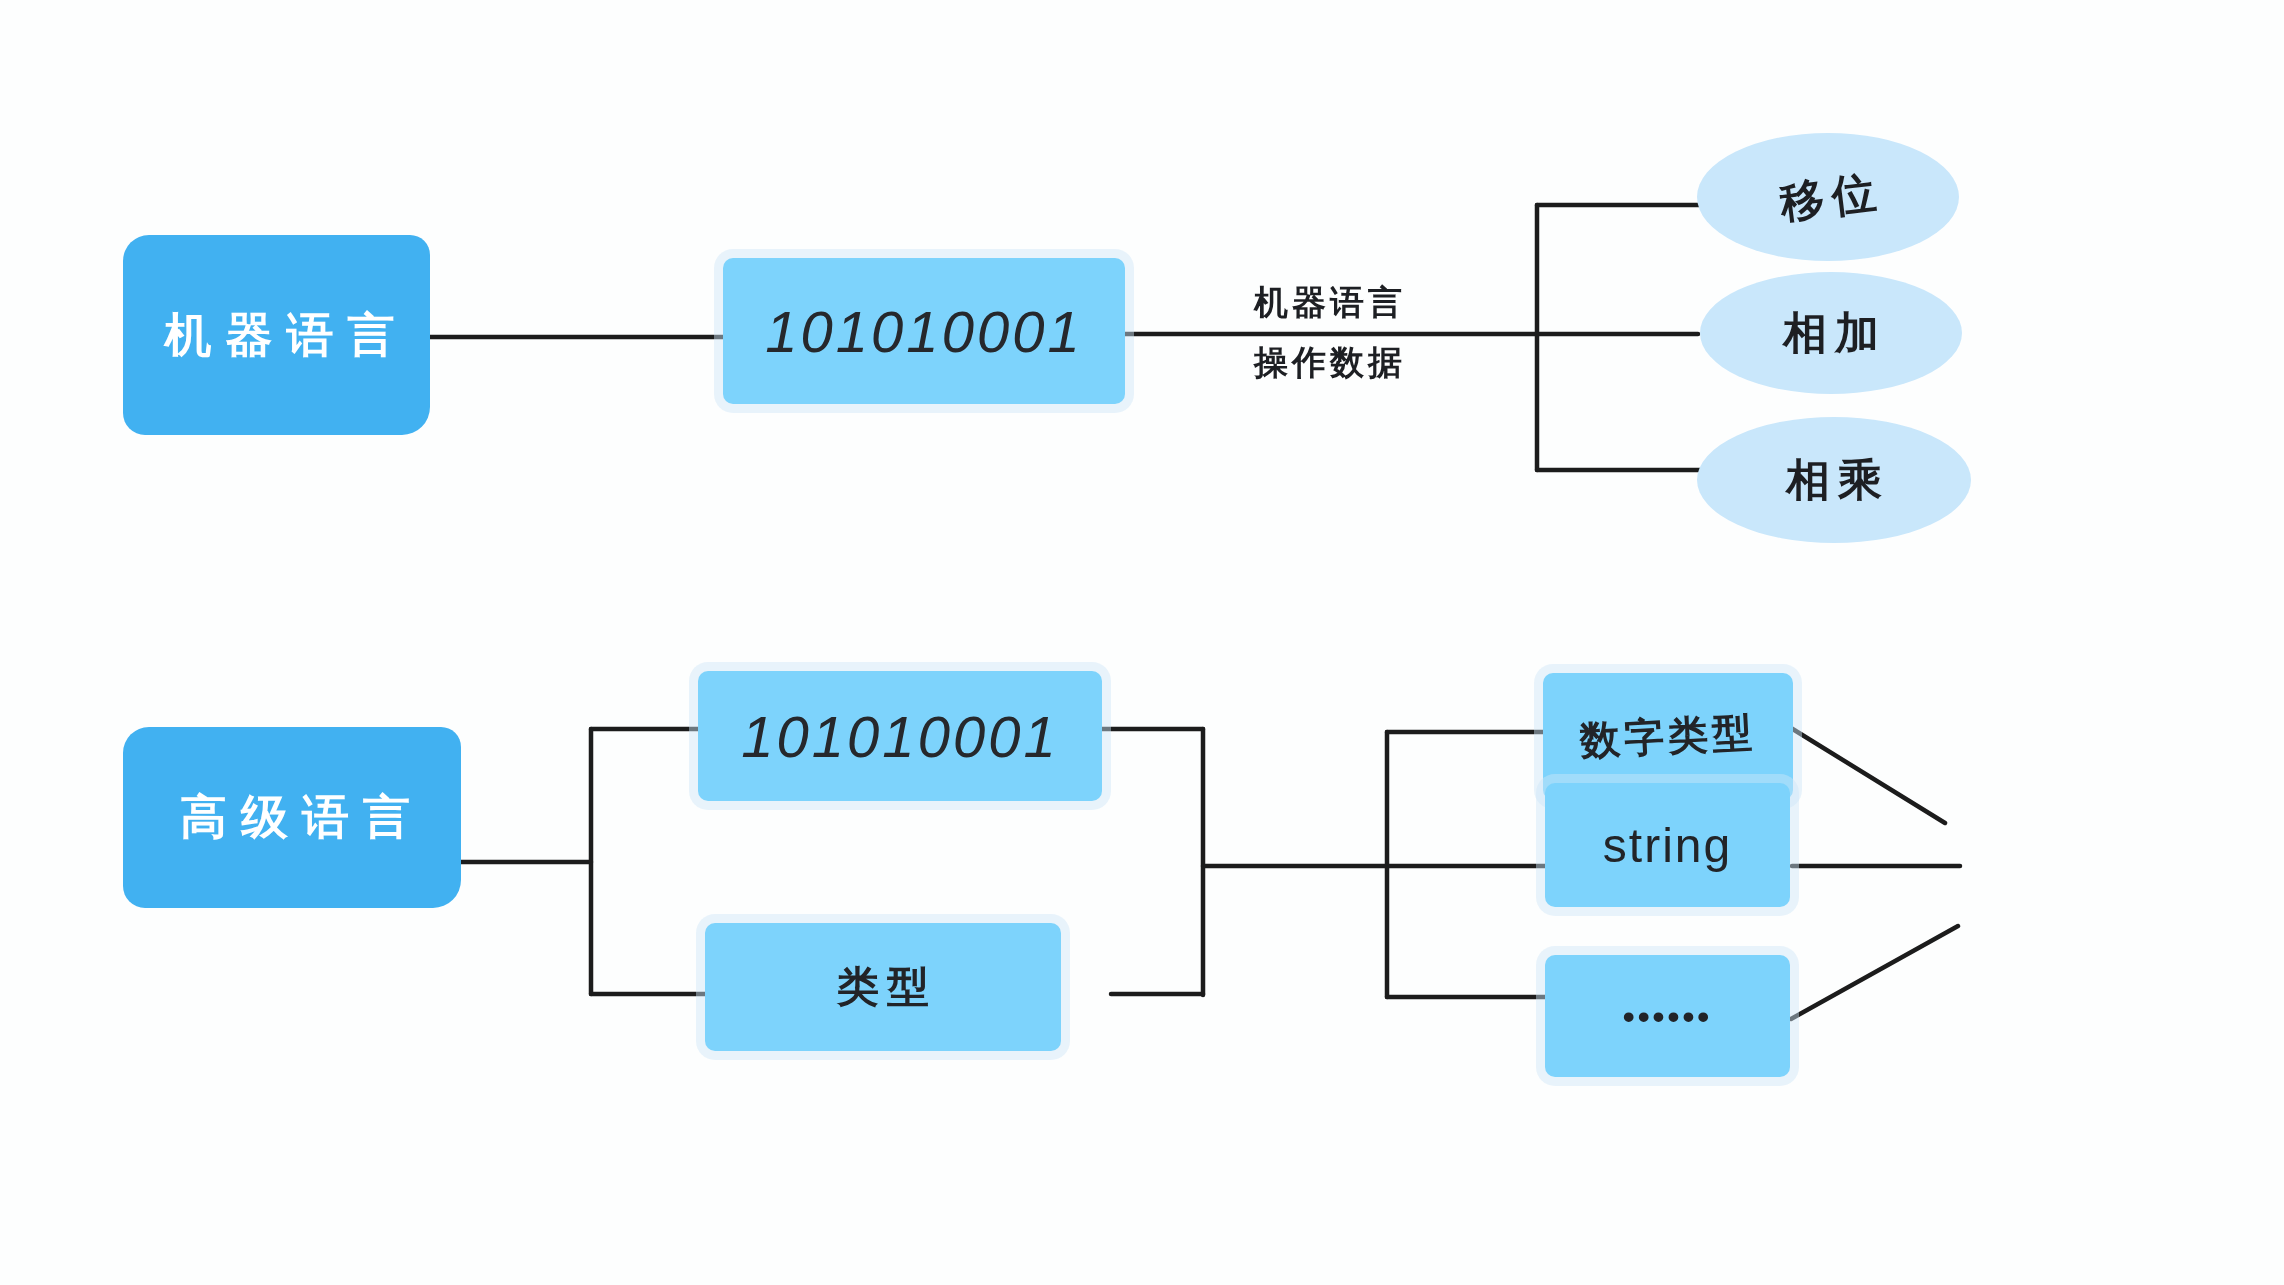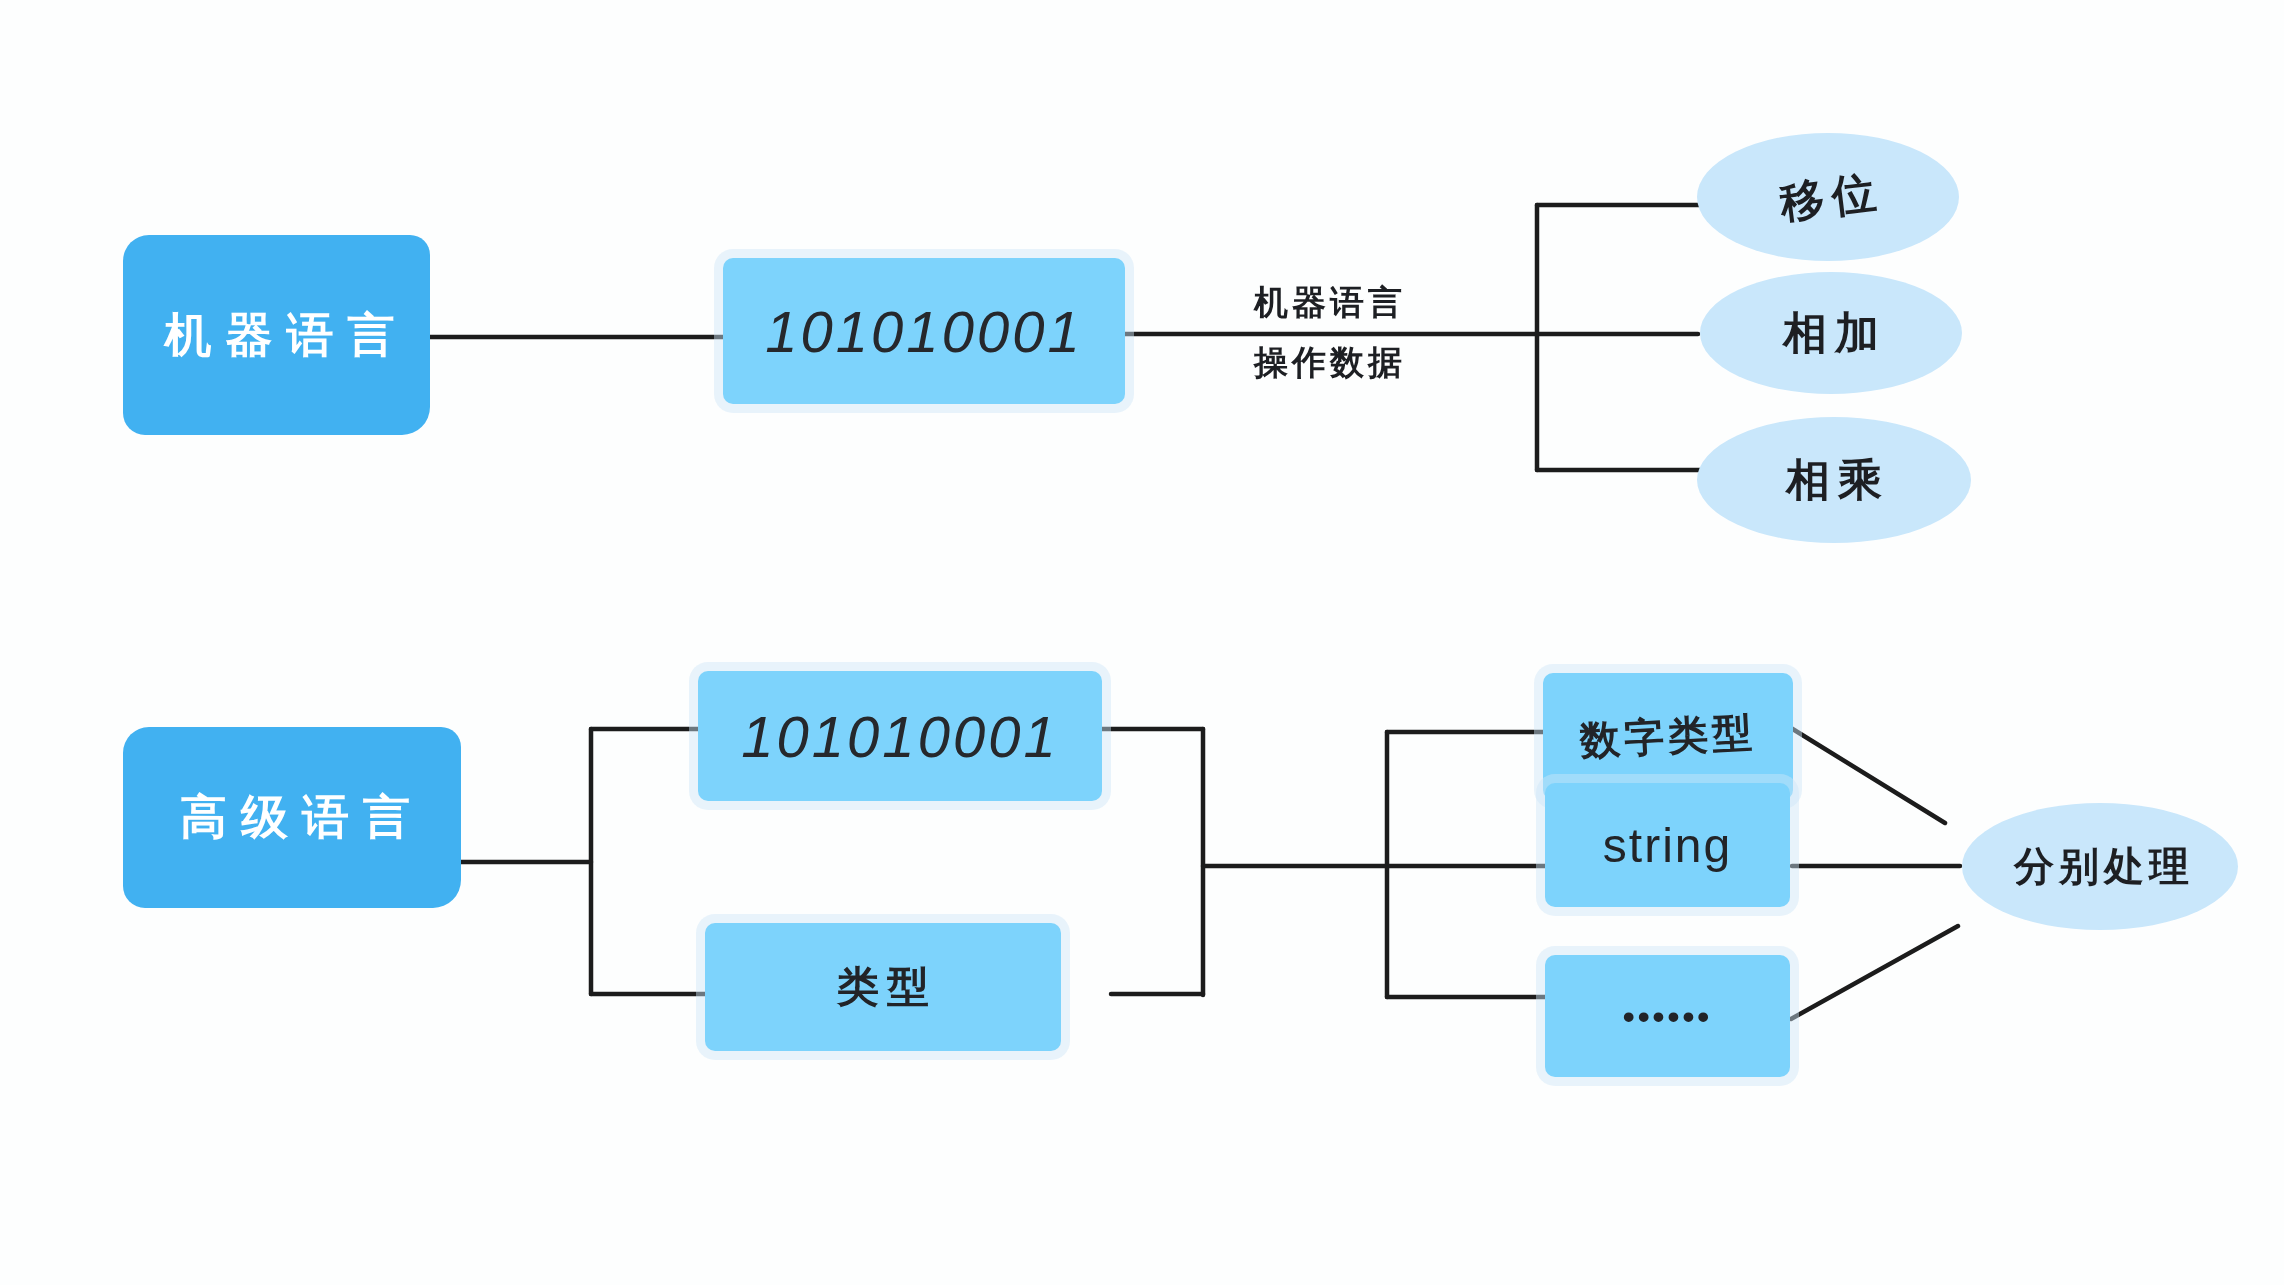--- a/index.html
+++ b/index.html
@@ -150,17 +150,14 @@
   </div>
 
   <div class="node node-light" style="left:1545px;top:783px;width:245px;height:124px;">
     <span class="string-text">string</span>
   </div>
 
   <div class="node node-light" style="left:1545px;top:955px;width:245px;height:122px;">
     <span class="dots-text">••••••</span>
   </div>
 
-  <div class="ellipse" style="left:1962px;top:803px;width:276px;height:127px;font-size:40px;letter-spacing:5px;">
-    <span>分别处理</span>
-  </div>
 
 </div>
 
 </body></html>

